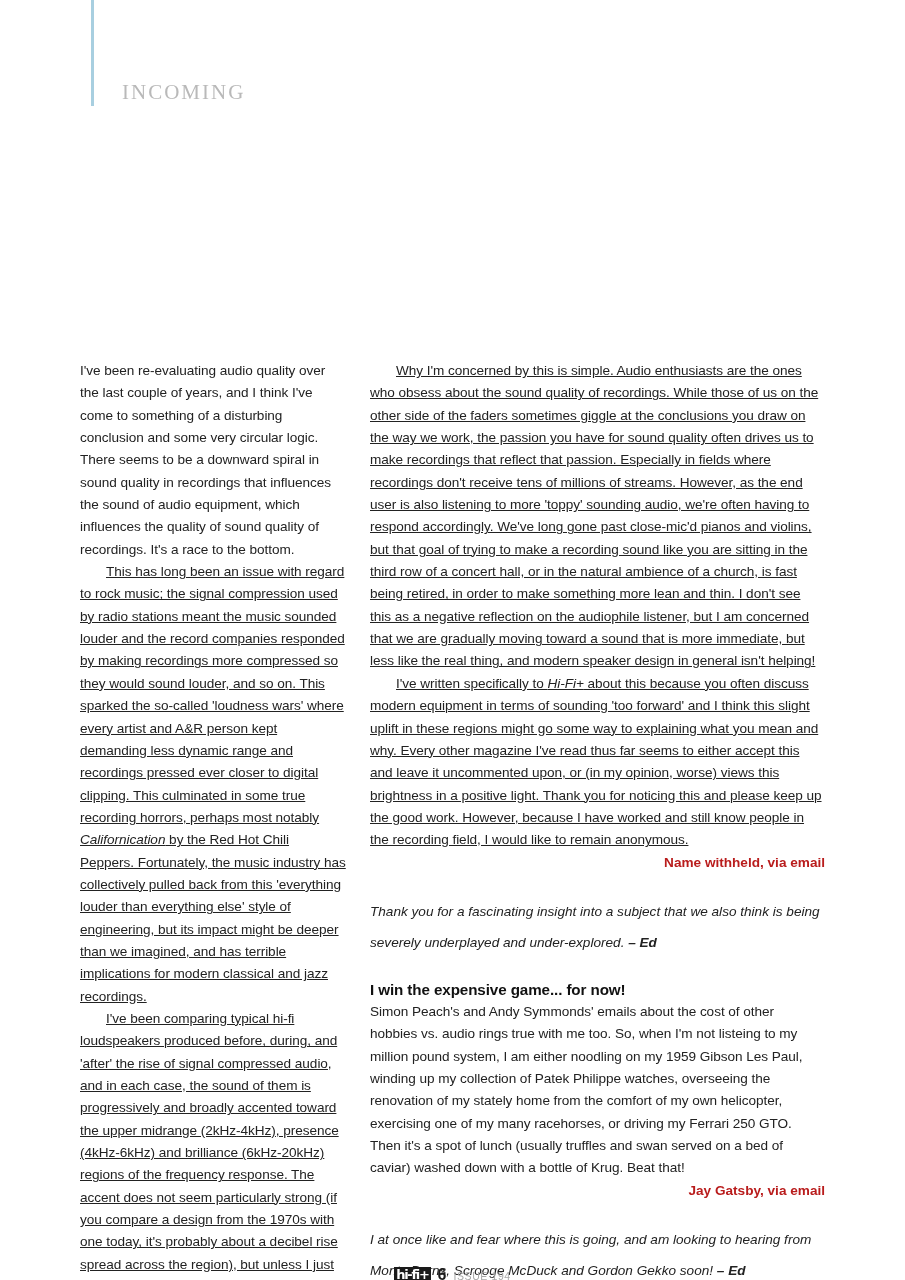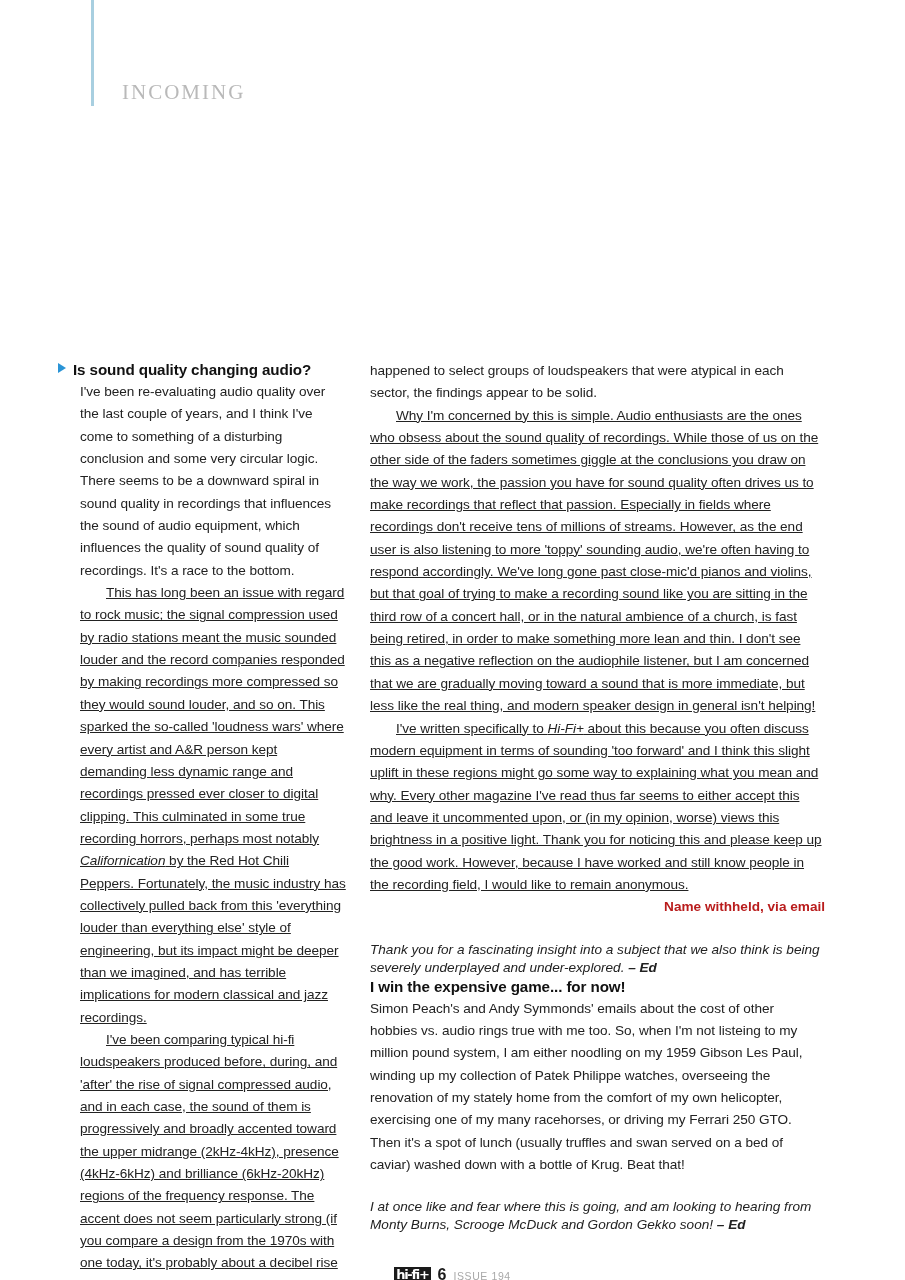--- a/index.html
+++ b/index.html
@@ -98,26 +98,26 @@
     margin: 0;
     font-size: 13.6px;
     line-height: 22.35px;
     font-weight: bold;
     text-align: right;
     color: #b91c1c;
   }
   .ed-reply {
     margin: 22px 0 0 0;
     font-size: 13.6px;
-    line-height: 18px;
+    line-height: 31px;
     font-style: italic;
     color: #222;
   }
   .ed-reply b { font-weight: bold; font-style: italic; }
-  .gap-before { }
+  .gap-before { margin-top: 22px; }
   em.title { font-style: italic; }
 
   
   .footer {
     position: absolute;
     left: 0;
     top: 1222px;
     width: 905px;
     display: flex;
     justify-content: center;
@@ -154,47 +154,44 @@
 
 <div class="masthead">
   <div class="blue-rule"></div>
   <div class="section-title">INCOMING</div>
 </div>
 
 <div class="columns">
 
   <div class="col col-left">
 
-    <h2 class="letter-heading">
-      <span class="bullet-tri"></span><span>Is sound quality changing audio?</span>
-    </h2>
 
     <p class="body">I've been re-evaluating audio quality over the last couple of years, and I think I've come to something of a disturbing conclusion and some very circular logic. There seems to be a downward spiral in sound quality in recordings that influences the sound of audio equipment, which influences the quality of sound quality of recordings. It's a race to the bottom.</p>
 
     <p class="body indent"><span>This has long been an issue with regard to rock music; the signal compression used by radio stations meant the music sounded louder and the record companies responded by making recordings more compressed so they would sound louder, and so on. This sparked the so-called 'loudness wars' where every artist and A&amp;R person kept demanding less dynamic range and recordings pressed ever closer to digital clipping. This culminated in some true recording horrors, perhaps most notably </span><em class="title">Californication</em><span> by the Red Hot Chili Peppers. Fortunately, the music industry has collectively pulled back from this 'everything louder than everything else' style of engineering, but its impact might be deeper than we imagined, and has terrible implications for modern classical and jazz recordings.</span></p>
 
     <p class="body indent">I've been comparing typical hi-fi loudspeakers produced before, during, and 'after' the rise of signal compressed audio, and in each case, the sound of them is progressively and broadly accented toward the upper midrange (2kHz-4kHz), presence (4kHz-6kHz) and brilliance (6kHz-20kHz) regions of the frequency response. The accent does not seem particularly strong (if you compare a design from the 1970s with one today, it's probably about a decibel rise spread across the region), but unless I just</p>
   </div>
 
   <div class="col col-right">
 
-    <p class="body">happened to select groups of loudspeakers that were atypical in each sector, the findings appear to be solid.</p>
 
     <p class="body indent">Why I'm concerned by this is simple. Audio enthusiasts are the ones who obsess about the sound quality of recordings. While those of us on the other side of the faders sometimes giggle at the conclusions you draw on the way we work, the passion you have for sound quality often drives us to make recordings that reflect that passion. Especially in fields where recordings don't receive tens of millions of streams. However, as the end user is also listening to more 'toppy' sounding audio, we're often having to respond accordingly. We've long gone past close-mic'd pianos and violins, but that goal of trying to make a recording sound like you are sitting in the third row of a concert hall, or in the natural ambience of a church, is fast being retired, in order to make something more lean and thin. I don't see this as a negative reflection on the audiophile listener, but I am concerned that we are gradually moving toward a sound that is more immediate, but less like the real thing, and modern speaker design in general isn't helping!</p>
 
     <p class="body indent"><span>I've written specifically to </span><em class="title">Hi-Fi+</em><span> about this because you often discuss modern equipment in terms of sounding 'too forward' and I think this slight uplift in these regions might go some way to explaining what you mean and why. Every other magazine I've read thus far seems to either accept this and leave it uncommented upon, or (in my opinion, worse) views this brightness in a positive light. Thank you for noticing this and please keep up the good work. However, because I have worked and still know people in the recording field, I would like to remain anonymous.</span></p>
 
     <p class="sig">Name withheld, via email</p>
 
     <p class="ed-reply"><span>Thank you for a fascinating insight into a subject that we also think is being severely underplayed and under-explored. </span><b>– Ed</b></p>
 
     <h2 class="letter-heading gap-before">I win the expensive game... for now!</h2>
 
     <p class="body">Simon Peach's and Andy Symmonds' emails about the cost of other hobbies vs. audio rings true with me too. So, when I'm not listeing to my million pound system, I am either noodling on my 1959 Gibson Les Paul, winding up my collection of Patek Philippe watches, overseeing the renovation of my stately home from the comfort of my own helicopter, exercising one of my many racehorses, or driving my Ferrari 250 GTO. Then it's a spot of lunch (usually truffles and swan served on a bed of caviar) washed down with a bottle of Krug. Beat that!</p>
 
+    <p class="sig">Jay Gatsby, via email</p>
 
     <p class="ed-reply"><span>I at once like and fear where this is going, and am looking to hearing from Monty Burns, Scrooge McDuck and Gordon Gekko soon! </span><b>– Ed</b></p>
   </div>
 </div>
 
 <div class="footer">
   <span class="logo-mark">hi-fi+</span>
   <span class="page-num">6</span>
   <span class="issue-label">ISSUE 194</span>
 </div>

